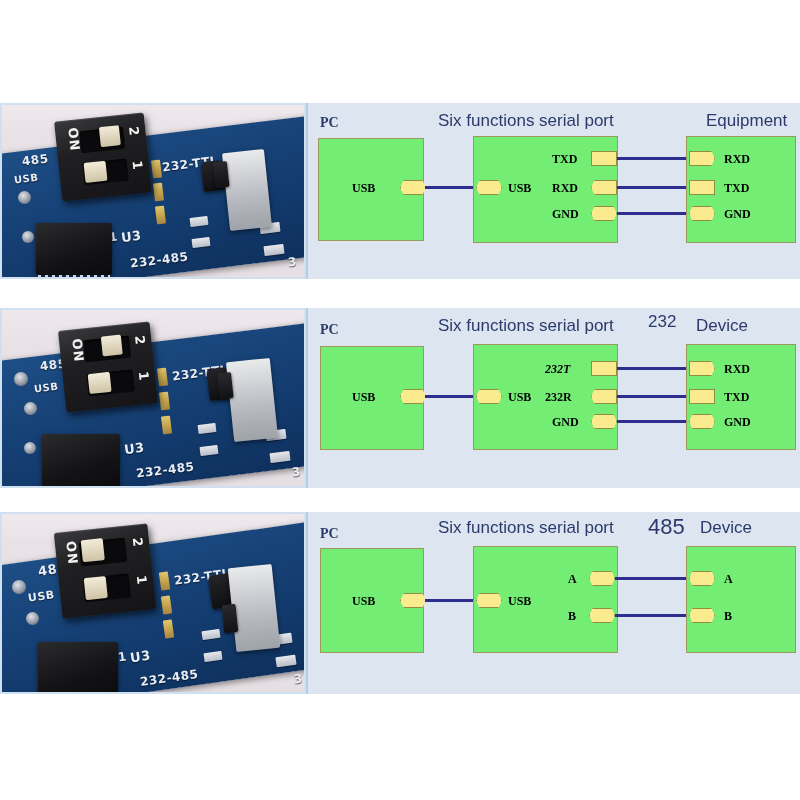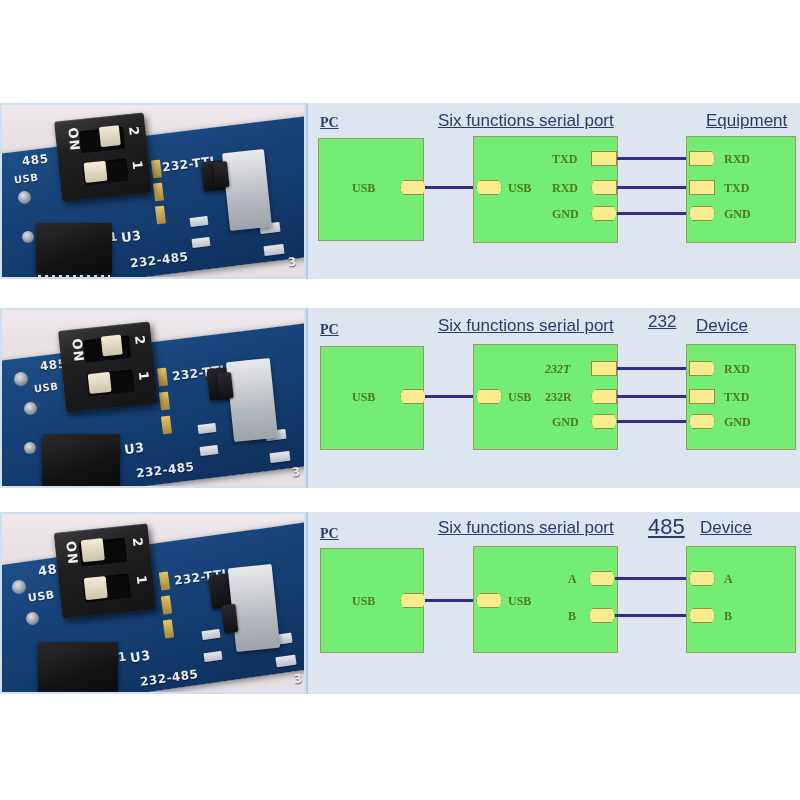--- a/index.html
+++ b/index.html
@@ -65,21 +65,21 @@
   .slideswitch {
     position:absolute; background:linear-gradient(180deg,#e9eaec,#b7bac0 60%,#9ea2a9);
     border-radius:2px; box-shadow:0 2px 5px rgba(0,0,0,.5); transform:rotate(-6deg);
   }
   .slide-knob { position:absolute; background:linear-gradient(180deg,#2a2a2d,#111113);
                 border-radius:2px; box-shadow:0 1px 3px rgba(0,0,0,.6); }
   .transistor { position:absolute; background:linear-gradient(170deg,#26262a,#0d0d10);
                 border-radius:5px 5px 3px 3px; box-shadow:0 2px 4px rgba(0,0,0,.55); }
 
   
-  .dtitle { position:absolute; color:#2b3a6b; white-space:nowrap;text-decoration:underline; }
+  .dtitle { position:absolute; color:#2b3a6b; white-space:nowrap; }
   .title-serif { font-family:"Liberation Serif", serif; font-weight:bold; }
   .title-sans  { font-family:"Liberation Sans", sans-serif; font-weight:400; }
 
   .box {
     position:absolute;
     background:#74ed74;
     border:1px solid #9a9a5e;
     box-sizing:border-box;
   }
   .pin {
@@ -88,21 +88,21 @@
     background:#fbeb8f;
     border:1px solid #8f8f3f;
     box-sizing:border-box;
   }
   .pin.hexL { clip-path: polygon(14% 0,100% 0,100% 100%,14% 100%,0 50%); }
   .pin.hexR { clip-path: polygon(0 0,86% 0,100% 50%,86% 100%,0 100%); }
   .pin.hexB { clip-path: polygon(14% 0,86% 0,100% 50%,86% 100%,14% 100%,0 50%); }
   .pin.rect { clip-path: none; }
 
   .plabel {
-    position:absolute; color:#4d7c0f; white-space:nowrap;
+    position:absolute; color:#000000; white-space:nowrap;
     font-family:"Liberation Serif", serif; font-weight:bold; font-size:12px;
   }
   .wire { position:absolute; background:#2e2e8f; height:3px; }
 </style>
 </head>
 <body>
 
 <div id="root">
 
   <div class="panel" style="top:103px; height:176px;">

